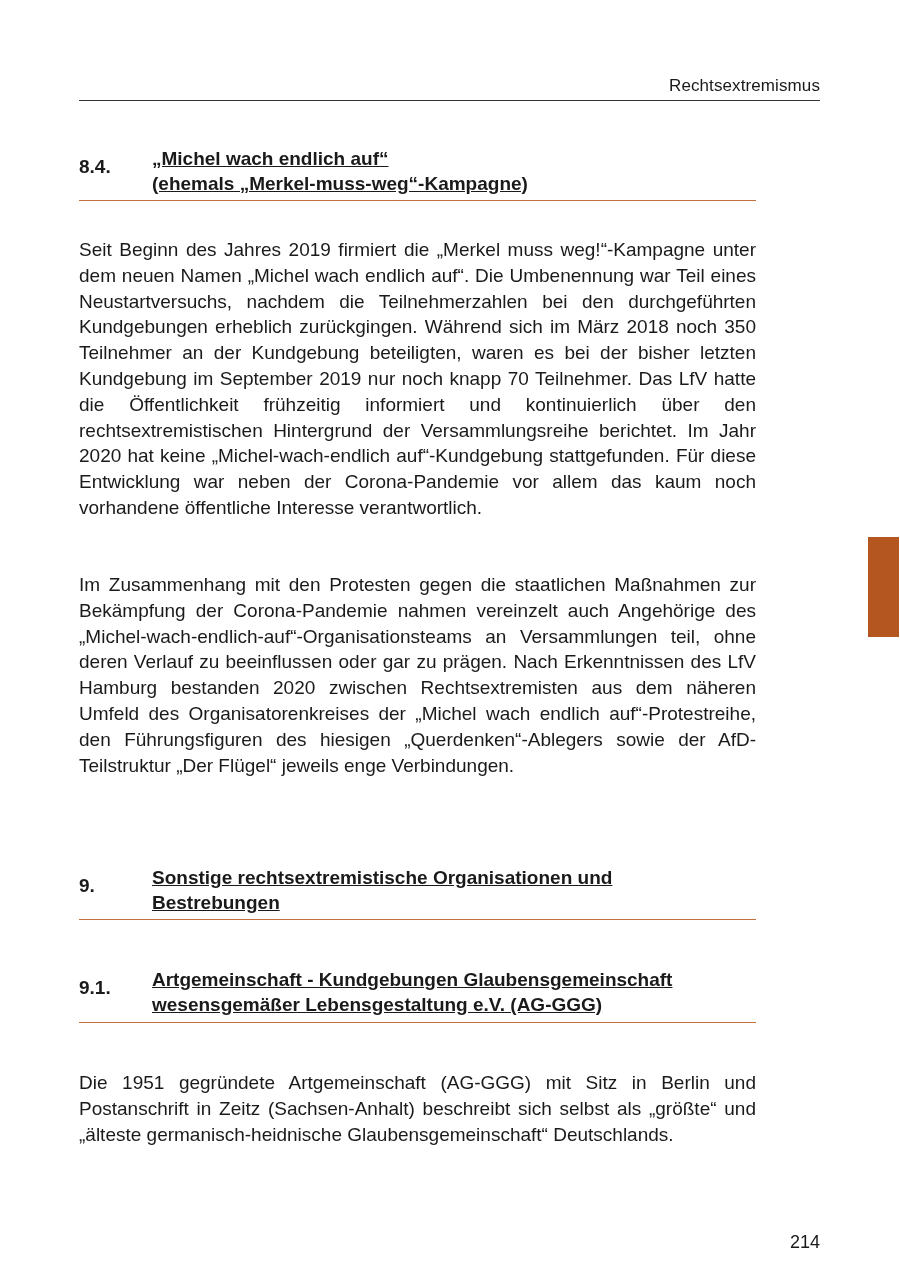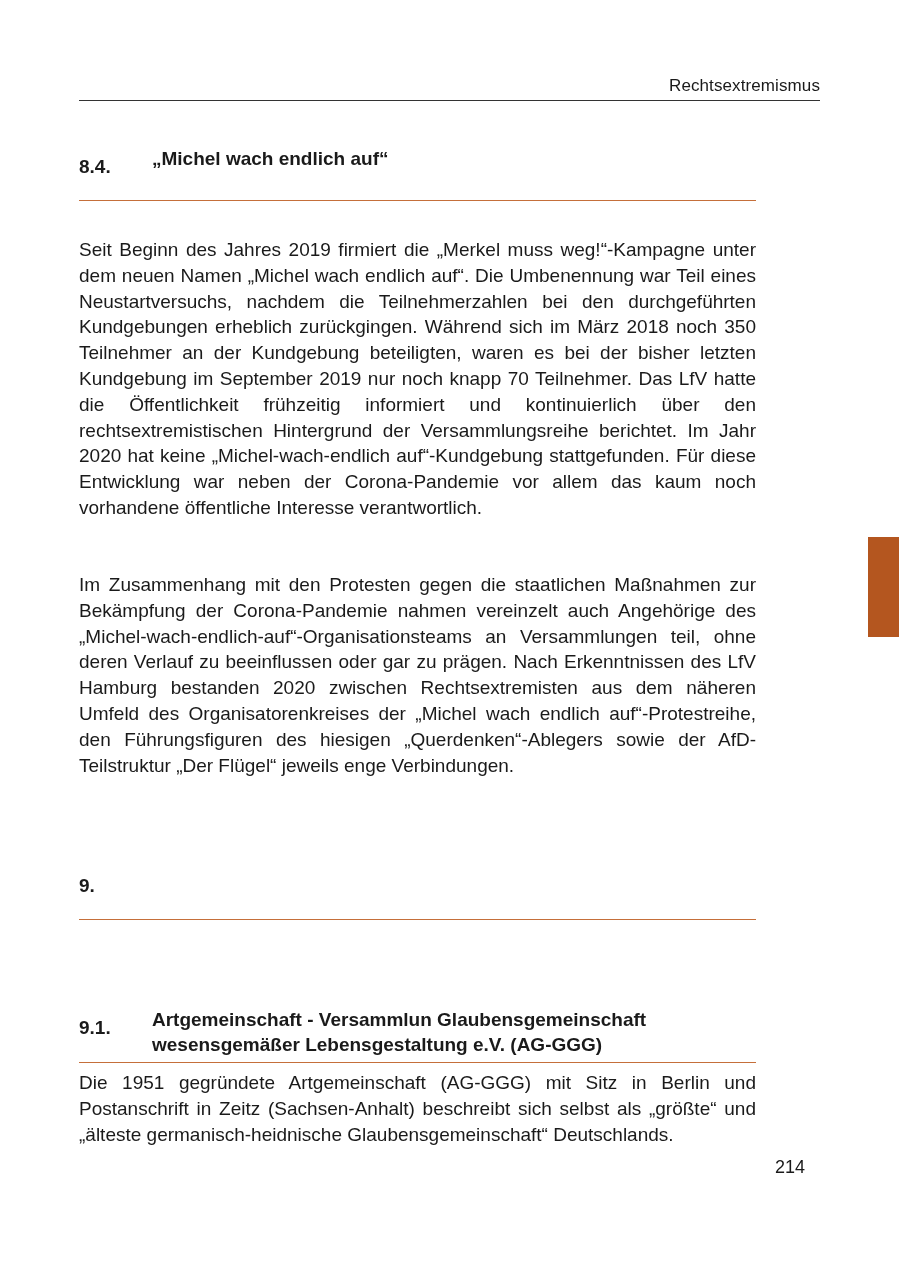--- a/index.html
+++ b/index.html
@@ -5,48 +5,51 @@
   html,body{margin:0;padding:0;background:#fff;}
   body{width:900px;height:1276px;position:relative;overflow:hidden;
        font-family:"Liberation Sans","DejaVu Sans",sans-serif;color:#1a1a1a;}
   .running-head{position:absolute;left:79px;top:74px;width:741px;height:26px;
        border-bottom:1.3px solid #333;}
   .running-head span{position:absolute;right:0;top:2px;font-size:17px;letter-spacing:0.1px;}
   .side-tab{position:absolute;left:868px;top:537px;width:31px;height:100px;background:#b4561f;}
   .heading{position:absolute;left:79px;width:677px;border-bottom:1.3px solid #c56f3a;
        font-weight:bold;font-size:19px;line-height:25px;}
   .heading .num{position:absolute;left:0;top:8px;}
-  .heading .title{margin-left:73px;display:block;}
+  .heading .title{margin-left:73px;display:block;text-decoration:underline;}
   .para{position:absolute;left:79px;width:677px;font-size:19px;line-height:25.8px;
         text-align:justify;hyphens:manual;}
-  .page-number{position:absolute;left:760px;top:1157px;width:60px;text-align:center;font-size:18px;}
+  .page-number{position:absolute;left:760px;top:1232px;width:60px;text-align:right;font-size:18px;}
 </style>
 </head>
 <body>
 
 <div class="running-head">
   <span>Rechtsextremismus</span>
 </div>
 
 <div class="side-tab"></div>
 
 <div class="heading" style="top:146px;height:54px;">
   <span class="num">8.4.</span>
   <span class="title">„Michel wach endlich auf“</span>
+  <span class="title">(ehemals „Merkel-muss-weg“-Kampagne)</span>
 </div>
 
 <p class="para" style="top:237px;margin:0;">Seit Beginn des Jahres 2019 firmiert die „Merkel muss weg!“-Kampagne unter dem neuen Namen „Michel wach endlich auf“. Die Umbenennung war Teil eines Neustartversuchs, nachdem die Teilnehmerzahlen bei den durch­geführten Kundgebungen erheblich zurückgingen. Während sich im März 2018 noch 350 Teilnehmer an der Kundgebung beteiligten, waren es bei der bisher letzten Kundgebung im September 2019 nur noch knapp 70 Teilnehmer. Das LfV hatte die Öffentlichkeit frühzeitig informiert und kon­tinuierlich über den rechtsextremistischen Hintergrund der Versammlungs­reihe berichtet. Im Jahr 2020 hat keine „Michel-wach-endlich auf“-Kund­gebung stattgefunden. Für diese Entwicklung war neben der Corona-Pandemie vor allem das kaum noch vorhandene öffentliche Inter­esse verantwortlich.</p>
 
 <p class="para" style="top:572px;margin:0;">Im Zusammenhang mit den Protesten gegen die staatlichen Maßnahmen zur Bekämpfung der Corona-Pandemie nahmen vereinzelt auch Angehö­rige des „Michel-wach-endlich-auf“-Organisationsteams an Versammlun­gen teil, ohne deren Verlauf zu beeinflussen oder gar zu prägen. Nach Erkenntnissen des LfV Hamburg bestanden 2020 zwischen Rechtsextre­misten aus dem näheren Umfeld des Organisatorenkreises der „Michel wach endlich auf“-Protestreihe, den Führungsfiguren des hiesigen „Quer­denken“-Ablegers sowie der AfD-Teilstruktur „Der Flügel“ jeweils enge Ver­bindungen.</p>
 
 <div class="heading" style="top:865px;height:54px;">
   <span class="num">9.</span>
+  <span class="title">Sonstige rechtsextremistische Organisationen und</span>
+  <span class="title">Bestrebungen</span>
 </div>
 
-<div class="heading" style="top:967px;height:55px;margin-top:40px;">
+<div class="heading" style="top:967px;height:55px;">
   <span class="num">9.1.</span>
-  <span class="title">Artgemeinschaft - Versammlun Glaubensgemeinschaft</span>
+  <span class="title">Artgemeinschaft - Kundgebungen Glaubensgemeinschaft</span>
   <span class="title">wesensgemäßer Lebensgestaltung e.V. (AG-GGG)</span>
 </div>
 
 <p class="para" style="top:1070px;margin:0;">Die 1951 gegründete Artgemeinschaft (AG-GGG) mit Sitz in Berlin und Postanschrift in Zeitz (Sachsen-Anhalt) beschreibt sich selbst als „größte“ und „älteste germanisch-heidnische Glaubensgemeinschaft“ Deutschlands.</p>
 
 <div class="page-number">214</div>
 
 </body></html>

